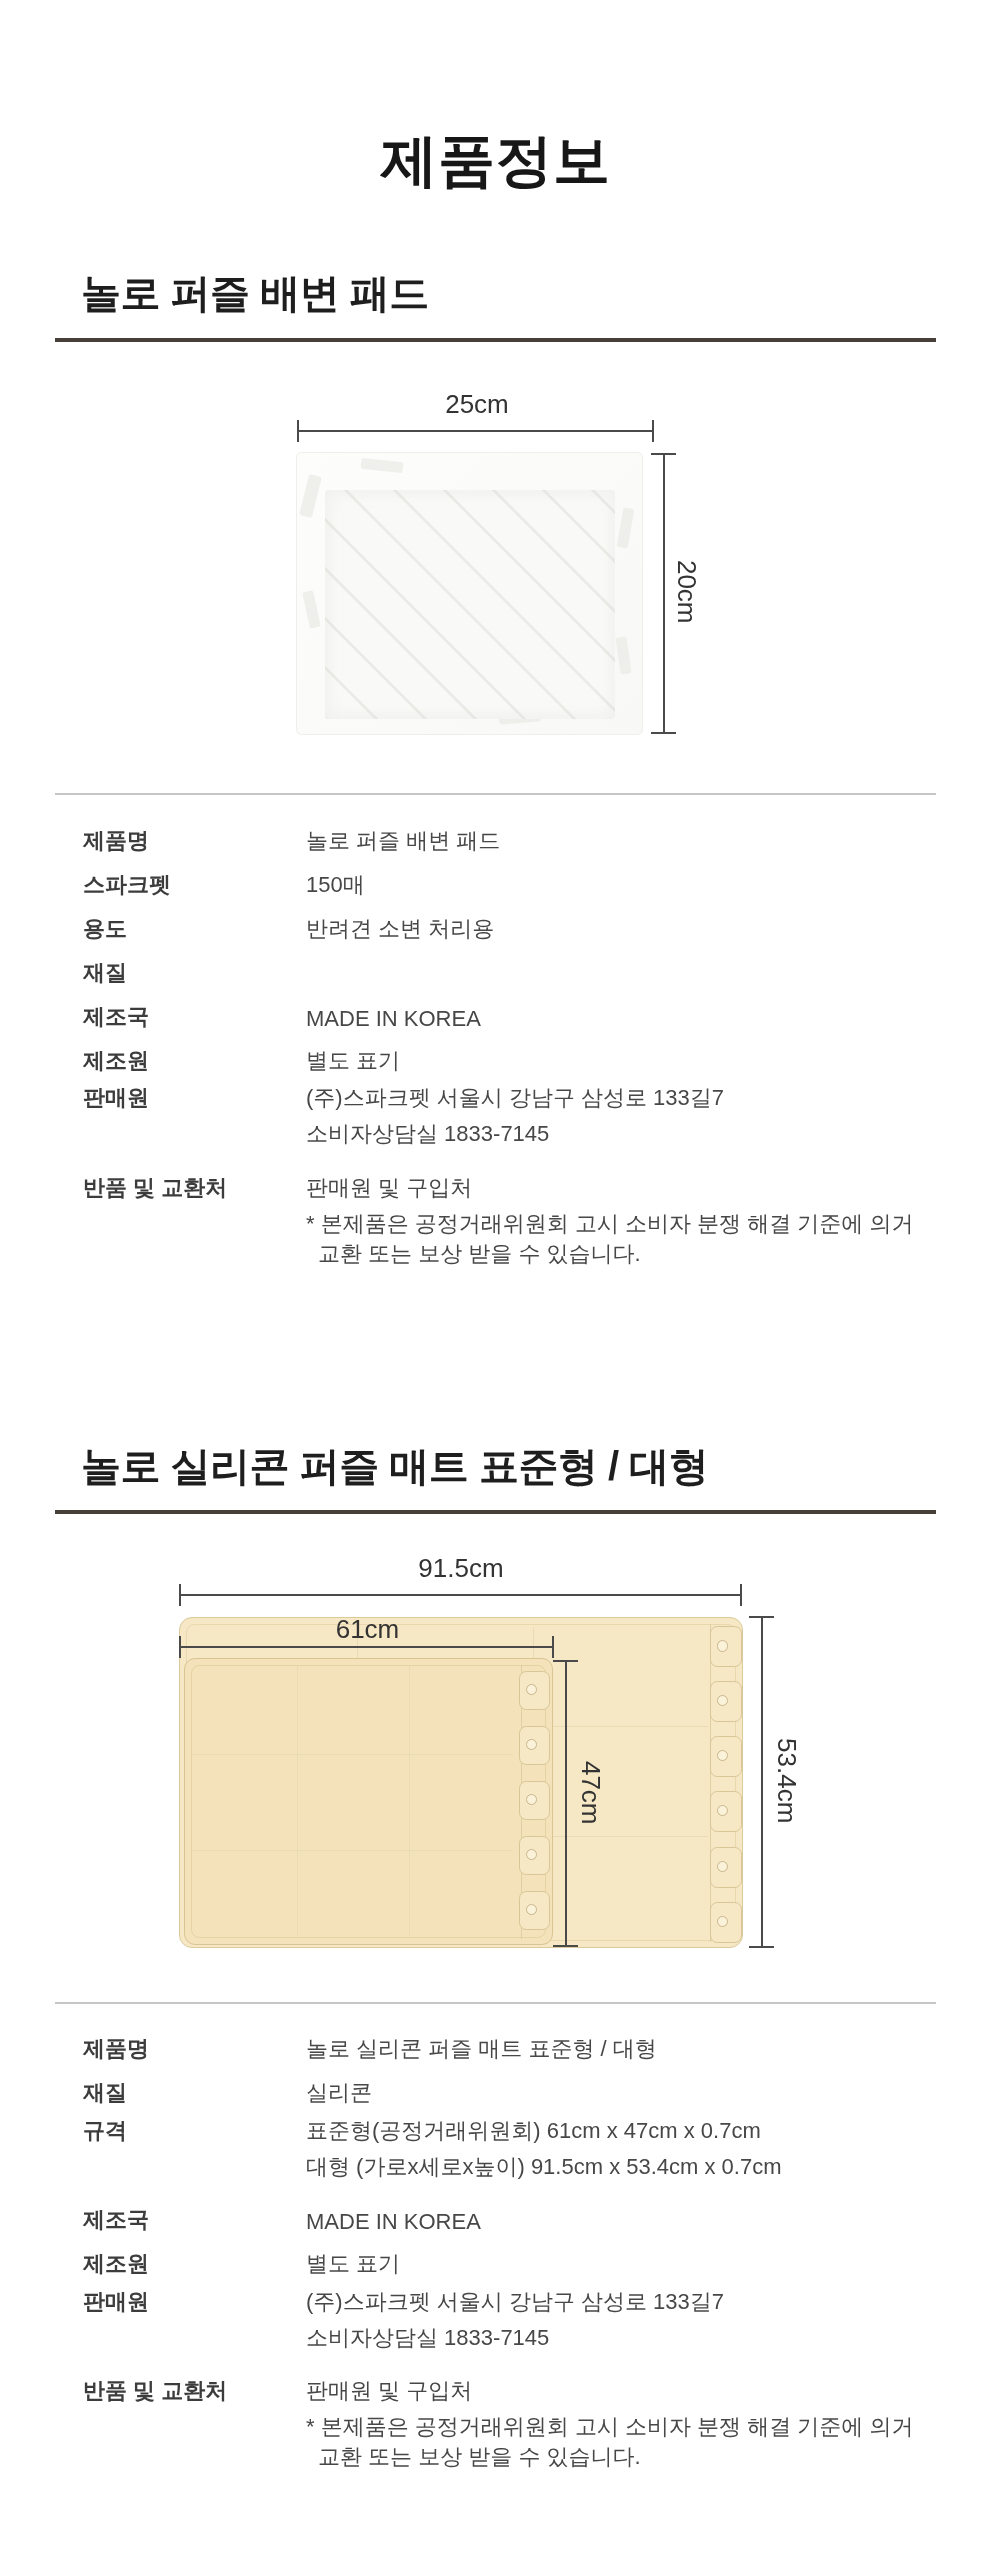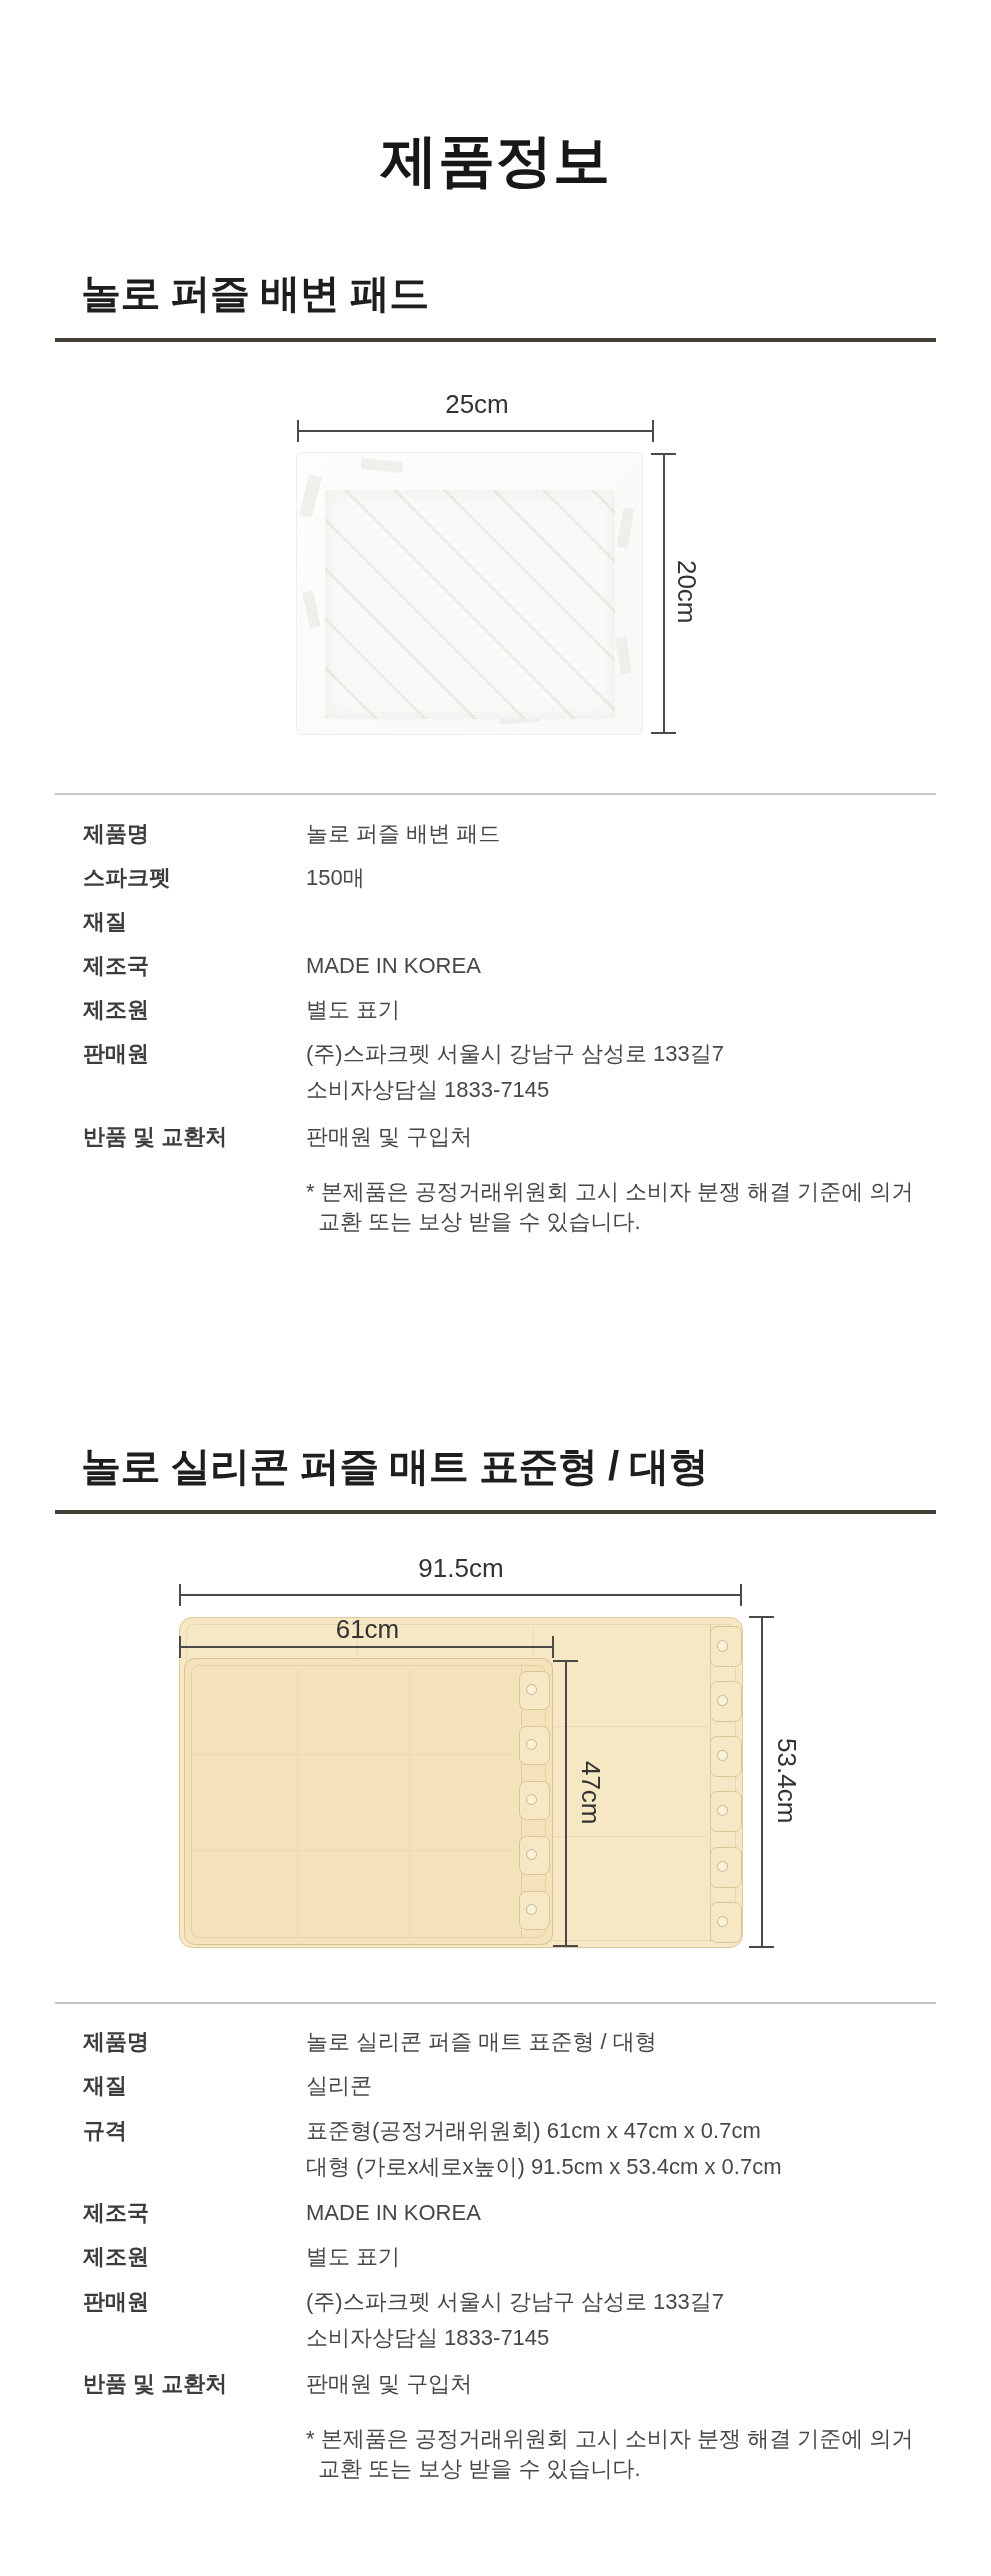--- a/index.html
+++ b/index.html
@@ -37,26 +37,26 @@
   .mat-sm .mat-inner{border-color:#e5d2a2;}
   .grid-v{position:absolute;width:0.9px;background:#eadcb2;}
   .grid-h{position:absolute;height:0.9px;background:#eadcb2;}
   .strip-line{position:absolute;width:0.9px;background:#e0cfa2;}
   .tab{position:absolute;background:var(--mat-cream,#f6e8c4);border:0.9px solid #d8c697;border-radius:7.3px;}
   .hole{position:absolute;left:5.5px;top:50%;margin-top:-6.4px;width:9.2px;height:9.2px;border-radius:50%;
         border:1.8px solid #c9b58a;background:#fbf2da;}
 
   
   .spec{left:83px;width:853px;font-size:22px;}
-  .row{display:flex;height:44px;align-items:center;}
+  .row{display:flex;height:44px;align-items:flex-end;}
   .row.tall{height:83px;align-items:flex-start;}
   .row.tall .cell{padding-top:4.6px;line-height:36px;}
   .lbl{width:223px;flex:0 0 223px;font-weight:700;color:var(--text-dark,#3c3c3c);}
   .val{color:var(--text-value,#474747);}
-  .note{margin-top:18px;padding-left:223px;line-height:30px;color:var(--text-value,#474747);}
+  .note{margin-top:6px;padding-left:223px;line-height:30px;color:var(--text-value,#474747);}
   .note .l2{padding-left:12px;}
 </style>
 </head>
 <body>
 
 <div class="page">
 
   <div class="abs page-title">제품정보</div>
 
   <div class="abs sec-heading" style="top:268px;">놀로 퍼즐 배변 패드</div>
@@ -89,20 +89,24 @@
   <div class="abs spec" style="top:795px;padding-top:16.5px;">
     <div class="row">
       <div class="lbl">제품명</div>
       <div class="val">놀로 퍼즐 배변 패드</div>
     </div>
     <div class="row">
       <div class="lbl">스파크펫</div>
       <div class="val">150매</div>
     </div>
     <div class="row">
+      <div class="lbl">용도</div>
+      <div class="val">반려견 소변 처리용</div>
+    </div>
+    <div class="row">
       <div class="lbl">재질</div>
     </div>
     <div class="row">
       <div class="lbl">제조국</div>
       <div class="val">MADE IN KOREA</div>
     </div>
     <div class="row">
       <div class="lbl">제조원</div>
       <div class="val">별도 표기</div>
     </div>

